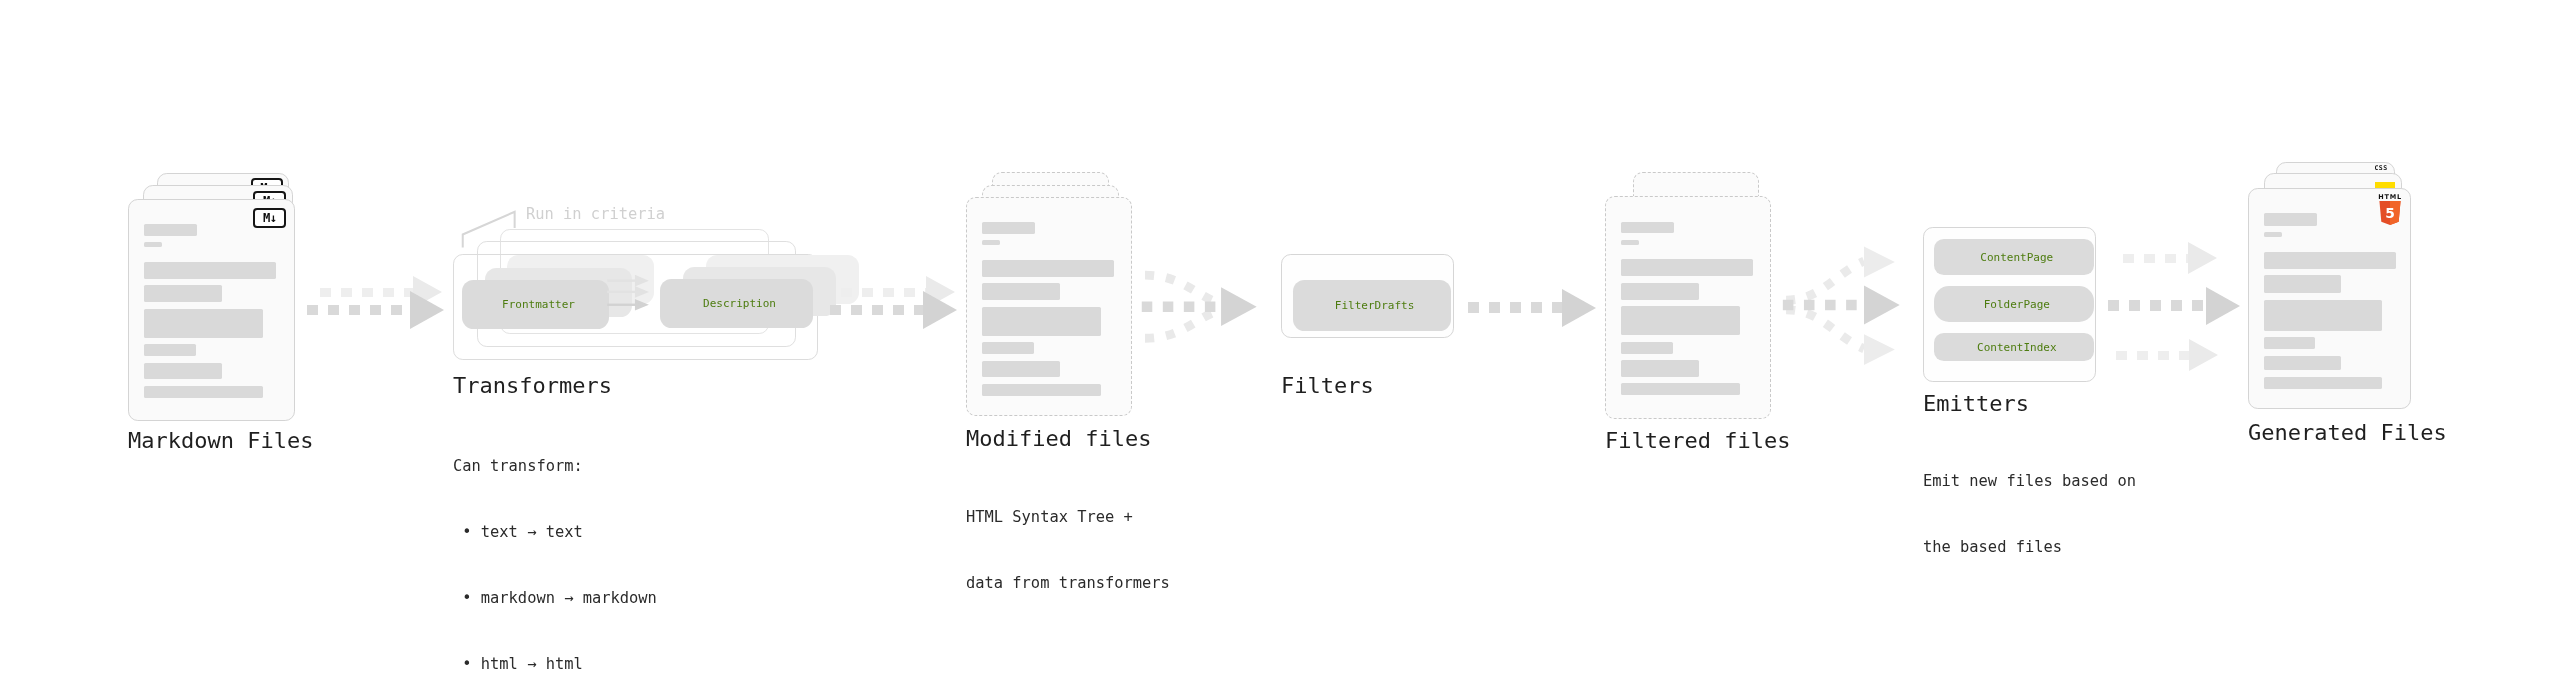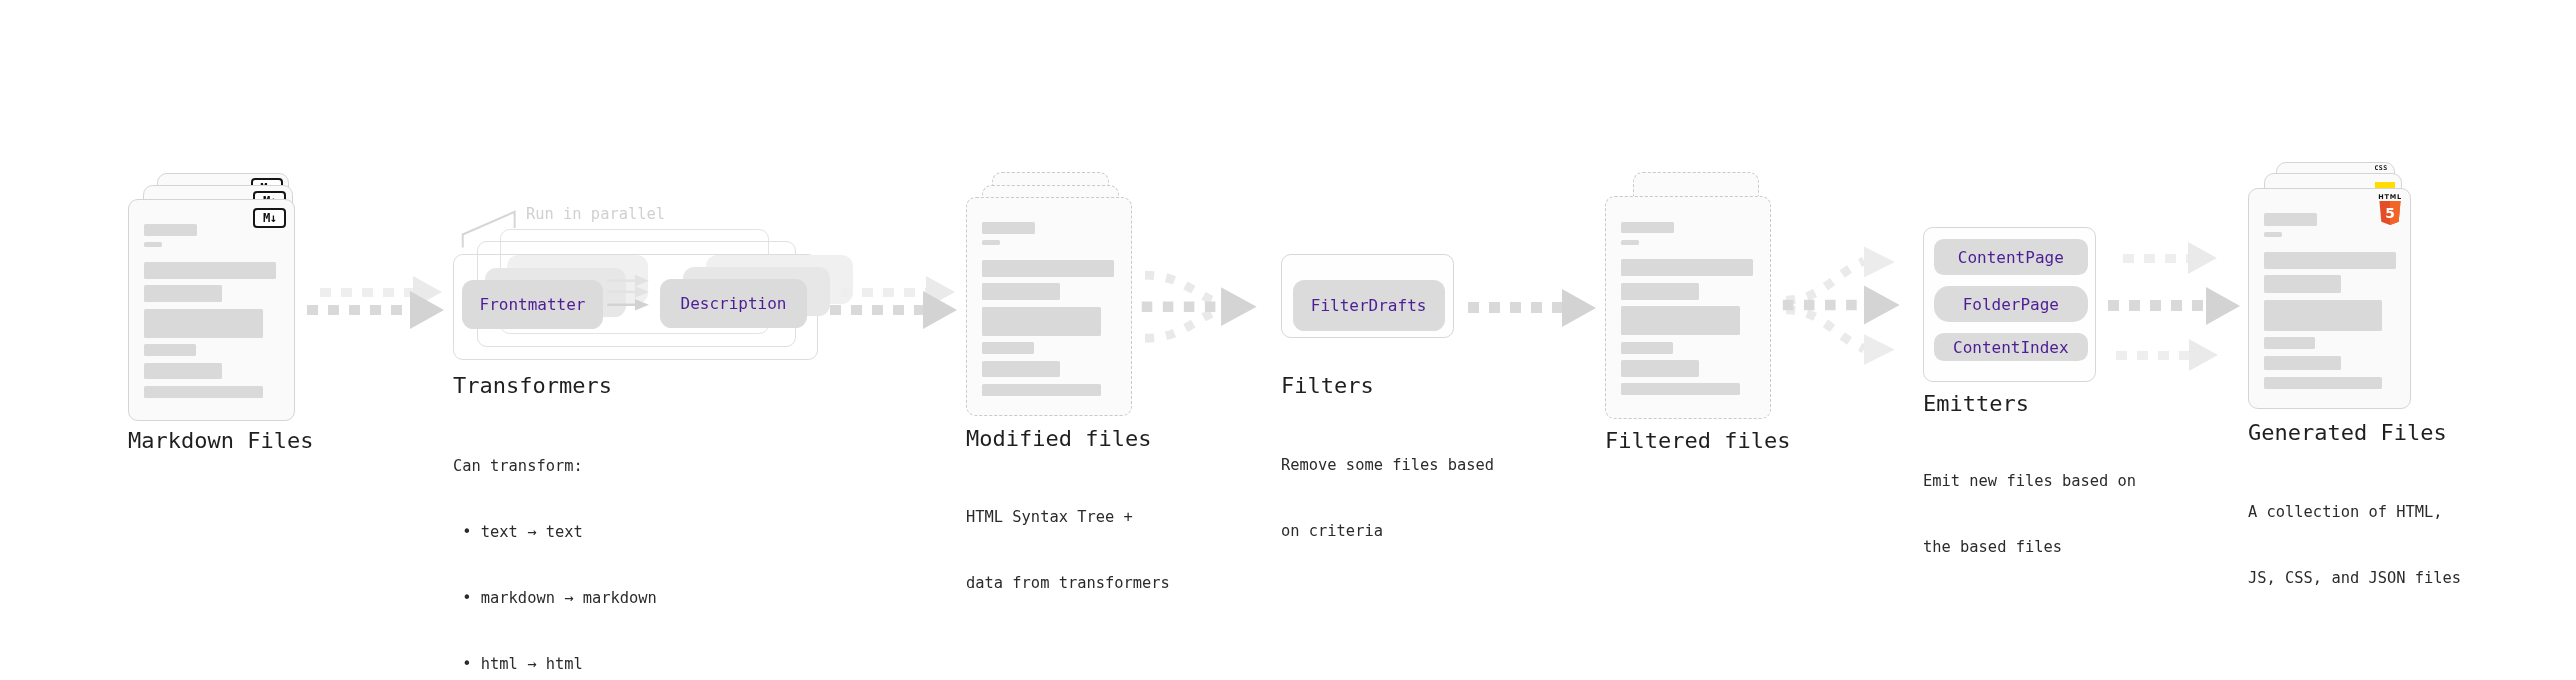--- a/index.html
+++ b/index.html
@@ -20,21 +20,21 @@
   
   .heading{position:absolute;font-size:22px;line-height:24.4px;color:#1f1f1f;white-space:pre;}
   .body-text{position:absolute;font-size:15.4px;line-height:22px;color:#2b2b2b;white-space:pre;}
   .annotation{position:absolute;font-size:15.4px;color:#d0d0d0;white-space:pre;}
   
   .box{position:absolute;box-sizing:border-box;background:transparent;border:1.6px solid #dcdcdc;border-radius:9.8px;}
   .box.solid-bg{background:#fefefe;border-color:#d6d6d6;}
   .pill{
     position:absolute;background:#dbdbdb;border-radius:11.4px;
     display:flex;align-items:center;justify-content:center;
-    font-size:16px;color:#4c1d95;white-space:pre;
+    font-size:11px;color:#4d7c0f;white-space:pre;padding-left:6px;
   }
   .pill.ghost1{background:#e7e7e7;}
   .pill.ghost2{background:#f0f0f0;}
   
   .dashed-arrow{position:absolute;display:flex;align-items:center;}
   .d-line{flex:1;height:10.6px;background:repeating-linear-gradient(90deg,var(--c) 0 10.6px,transparent 10.6px 21px);}
   .d-head{width:0;height:0;border-top:19.5px solid transparent;border-bottom:19.5px solid transparent;border-left:34px solid var(--h);}
   .dashed-arrow.light .d-line{height:9px;}
   .dashed-arrow.light .d-head{border-top-width:16.3px;border-bottom-width:16.3px;border-left-width:29px;}
   
@@ -85,21 +85,21 @@
       <div class="d-line"></div>
         <div class="d-head"></div>
     </div>
     <div class="dashed-arrow" style="left:0;top:14.6px;width:137px;height:39px;--c:#d9d9d9;--h:#d3d3d3;">
       <div class="d-line"></div>
         <div class="d-head"></div>
     </div>
   </div>
 
   <div class="abs" style="left:453px;top:205px;width:382px;height:163px;">
-    <div class="annotation" style="left:73px;top:0;">Run in parallel</div>
+    <div class="annotation" style="left:73px;top:0;">Run in criteria</div>
     <svg class="abs" style="left:0;top:0;" width="73" height="46" viewBox="0 0 90 56">
       <polyline points="12,52 12,36 76,8 76,28" fill="none" stroke="#d6d6d6" stroke-width="2.5"></polyline>
     </svg>
     <div class="box" style="left:47px;top:24.4px;width:269px;height:105px;border-color:#e3e3e3;"></div>
     <div class="box" style="left:23.6px;top:36px;width:319px;height:106px;border-color:#dfdfdf;"></div>
     <div class="box" style="left:0;top:49px;width:365px;height:106px;"></div>
 
     <div class="pill ghost2" style="left:54px;top:50px;width:141px;height:49px;"></div>
     <div class="pill ghost1" style="left:32px;top:63px;width:141px;height:49px;"></div>
     <div class="pill" style="left:9px;top:75px;width:141px;height:49px;">Frontmatter</div>
@@ -166,24 +166,20 @@
     <path d="M 8 15 C 55 15 72 42 102 50" fill="none" stroke="#e9e9e9" stroke-width="11" stroke-dasharray="11 15"></path>
     <path d="M 8 93 C 55 93 72 66 102 58" fill="none" stroke="#e9e9e9" stroke-width="11" stroke-dasharray="11 15"></path>
     <line x1="4" y1="54" x2="102" y2="54" stroke="#d9d9d9" stroke-width="13" stroke-dasharray="13 13"></line>
     <polygon points="102,30 146,54 102,78" fill="#d4d4d4"></polygon>
   </svg>
 
   <div class="box solid-bg" style="left:1281px;top:254px;width:173px;height:84px;">
     <div class="pill" style="left:10.6px;top:25px;width:152px;height:51px;">FilterDrafts</div>
   </div>
   <div class="heading" style="left:1281px;top:374px;">Filters</div>
-  <div class="body-text" style="left:1281px;top:410px;">
-    <div>Remove some files based</div>
-    <div>on criteria</div>
-  </div>
 
   <div class="dashed-arrow" style="left:1468px;top:288px;width:128px;height:39px;--c:#d9d9d9;--h:#d3d3d3;">
     <div class="d-line"></div>
       <div class="d-head"></div>
   </div>
 
   <div class="abs" style="left:1605px;top:172px;width:171px;height:252px;">
     <div class="card dashed" style="left:28.4px;top:0;width:126px;height:45px;"></div>
     <div class="card dashed" style="left:0;top:24.4px;width:166px;height:223px;">
       <div class="bars">
@@ -255,19 +251,15 @@
         <div class="bar" style="width:132px;height:17px;"></div>
         <div class="bar" style="width:77px;height:18px;"></div>
         <div class="bar" style="width:118px;height:31px;"></div>
         <div class="bar" style="width:51px;height:12.2px;"></div>
         <div class="bar" style="width:77px;height:14.6px;"></div>
         <div class="bar" style="width:118px;height:12.2px;"></div>
       </div>
     </div>
   </div>
   <div class="heading" style="left:2248px;top:421px;">Generated Files</div>
-  <div class="body-text" style="left:2248px;top:457px;">
-    <div>A collection of HTML,</div>
-    <div>JS, CSS, and JSON files</div>
-  </div>
 
 </div>
 
 
 </body></html>

